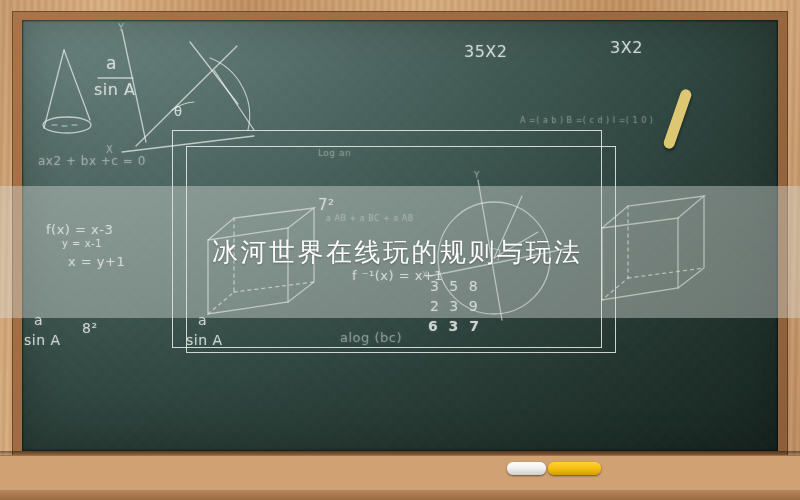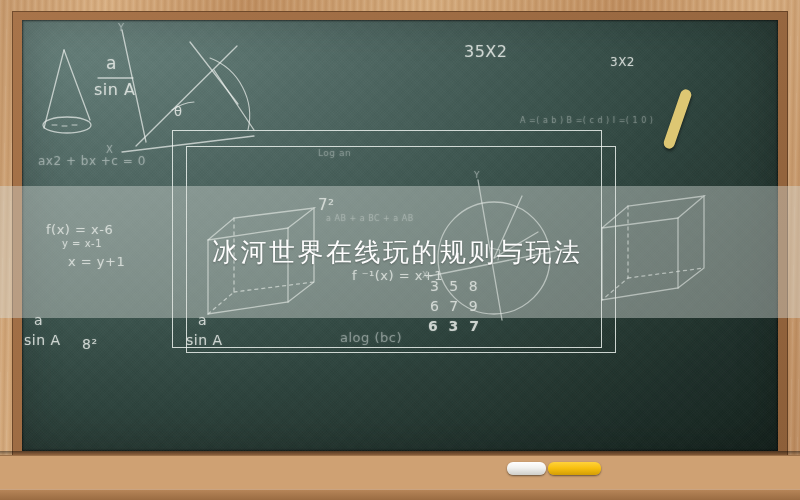--- a/index.html
+++ b/index.html
@@ -201,43 +201,43 @@
         </g>
       </svg>
 
       <div class="chalk-txt" style="left:84px;top:33px;font-size:17px;">a</div>
       <div class="chalk-txt" style="left:72px;top:60px;font-size:16px;">sin A</div>
       <div class="chalk-txt faint" style="left:16px;top:134px;font-size:12px;">ax2 + bx +c = 0</div>
       <div class="chalk-txt faint" style="left:96px;top:2px;font-size:10px;">Y</div>
       <div class="chalk-txt faint" style="left:84px;top:124px;font-size:10px;">X</div>
       <div class="chalk-txt" style="left:152px;top:84px;font-size:13px;">θ</div>
 
-      <div class="chalk-txt" style="left:24px;top:202px;font-size:13px;">f(x) = x-6</div>
+      <div class="chalk-txt" style="left:24px;top:202px;font-size:13px;">f(x) = x-3</div>
       <div class="chalk-txt" style="left:40px;top:218px;font-size:10px;">y = x-1</div>
       <div class="chalk-txt" style="left:46px;top:234px;font-size:13px;">x = y+1</div>
 
       <div class="chalk-txt" style="left:12px;top:292px;font-size:14px;">a</div>
       <div class="chalk-txt" style="left:2px;top:312px;font-size:14px;">sin A</div>
-      <div class="chalk-txt" style="left:60px;top:316px;font-size:14px;">8²</div>
+      <div class="chalk-txt" style="left:60px;top:300px;font-size:14px;">8²</div>
 
       <div class="chalk-txt" style="left:176px;top:292px;font-size:14px;">a</div>
       <div class="chalk-txt" style="left:164px;top:312px;font-size:14px;">sin A</div>
 
       <div class="chalk-txt" style="left:296px;top:176px;font-size:15px;">7²</div>
       <div class="chalk-txt vfaint" style="left:304px;top:194px;font-size:8px;">a AB + a BC + a AB</div>
 
       <div class="chalk-txt" style="left:330px;top:248px;font-size:13px;">f ⁻¹(x) = x+1</div>
       <div class="chalk-txt faint" style="left:318px;top:310px;font-size:13px;">alog (bc)</div>
       <div class="chalk-txt" style="left:408px;top:258px;font-size:14px;letter-spacing:3px;">3 5 8</div>
-      <div class="chalk-txt" style="left:408px;top:278px;font-size:14px;letter-spacing:3px;">6 7 9</div>
+      <div class="chalk-txt" style="left:408px;top:278px;font-size:14px;letter-spacing:3px;">2 3 9</div>
       <div class="chalk-txt" style="left:406px;top:298px;font-size:14px;letter-spacing:3px;font-weight:bold;">6 3 7</div>
 
       <div class="chalk-txt vfaint" style="left:296px;top:128px;font-size:9px;">Log an</div>
       <div class="chalk-txt" style="left:442px;top:22px;font-size:16px;">35X2</div>
-      <div class="chalk-txt" style="left:588px;top:35px;font-size:12px;">3X2</div>
+      <div class="chalk-txt" style="left:588px;top:18px;font-size:16px;">3X2</div>
       <div class="chalk-txt vfaint" style="left:498px;top:96px;font-size:8px;">A =( a  b ) B =( c  d ) I =( 1  0 )</div>
       <div class="chalk-txt faint" style="left:452px;top:150px;font-size:9px;">Y</div>
       <div class="chalk-txt faint" style="left:400px;top:250px;font-size:9px;">X</div>
     </div>
 
     <div class="deco-rect" style="left:150px;top:110px;width:428px;height:216px;"></div>
     <div class="deco-rect" style="left:164px;top:126px;width:428px;height:205px;"></div>
 
     <div class="chalk-stick" id="chalk-yellow-top" style="left:650px;top:68px;"></div>
   </div>

